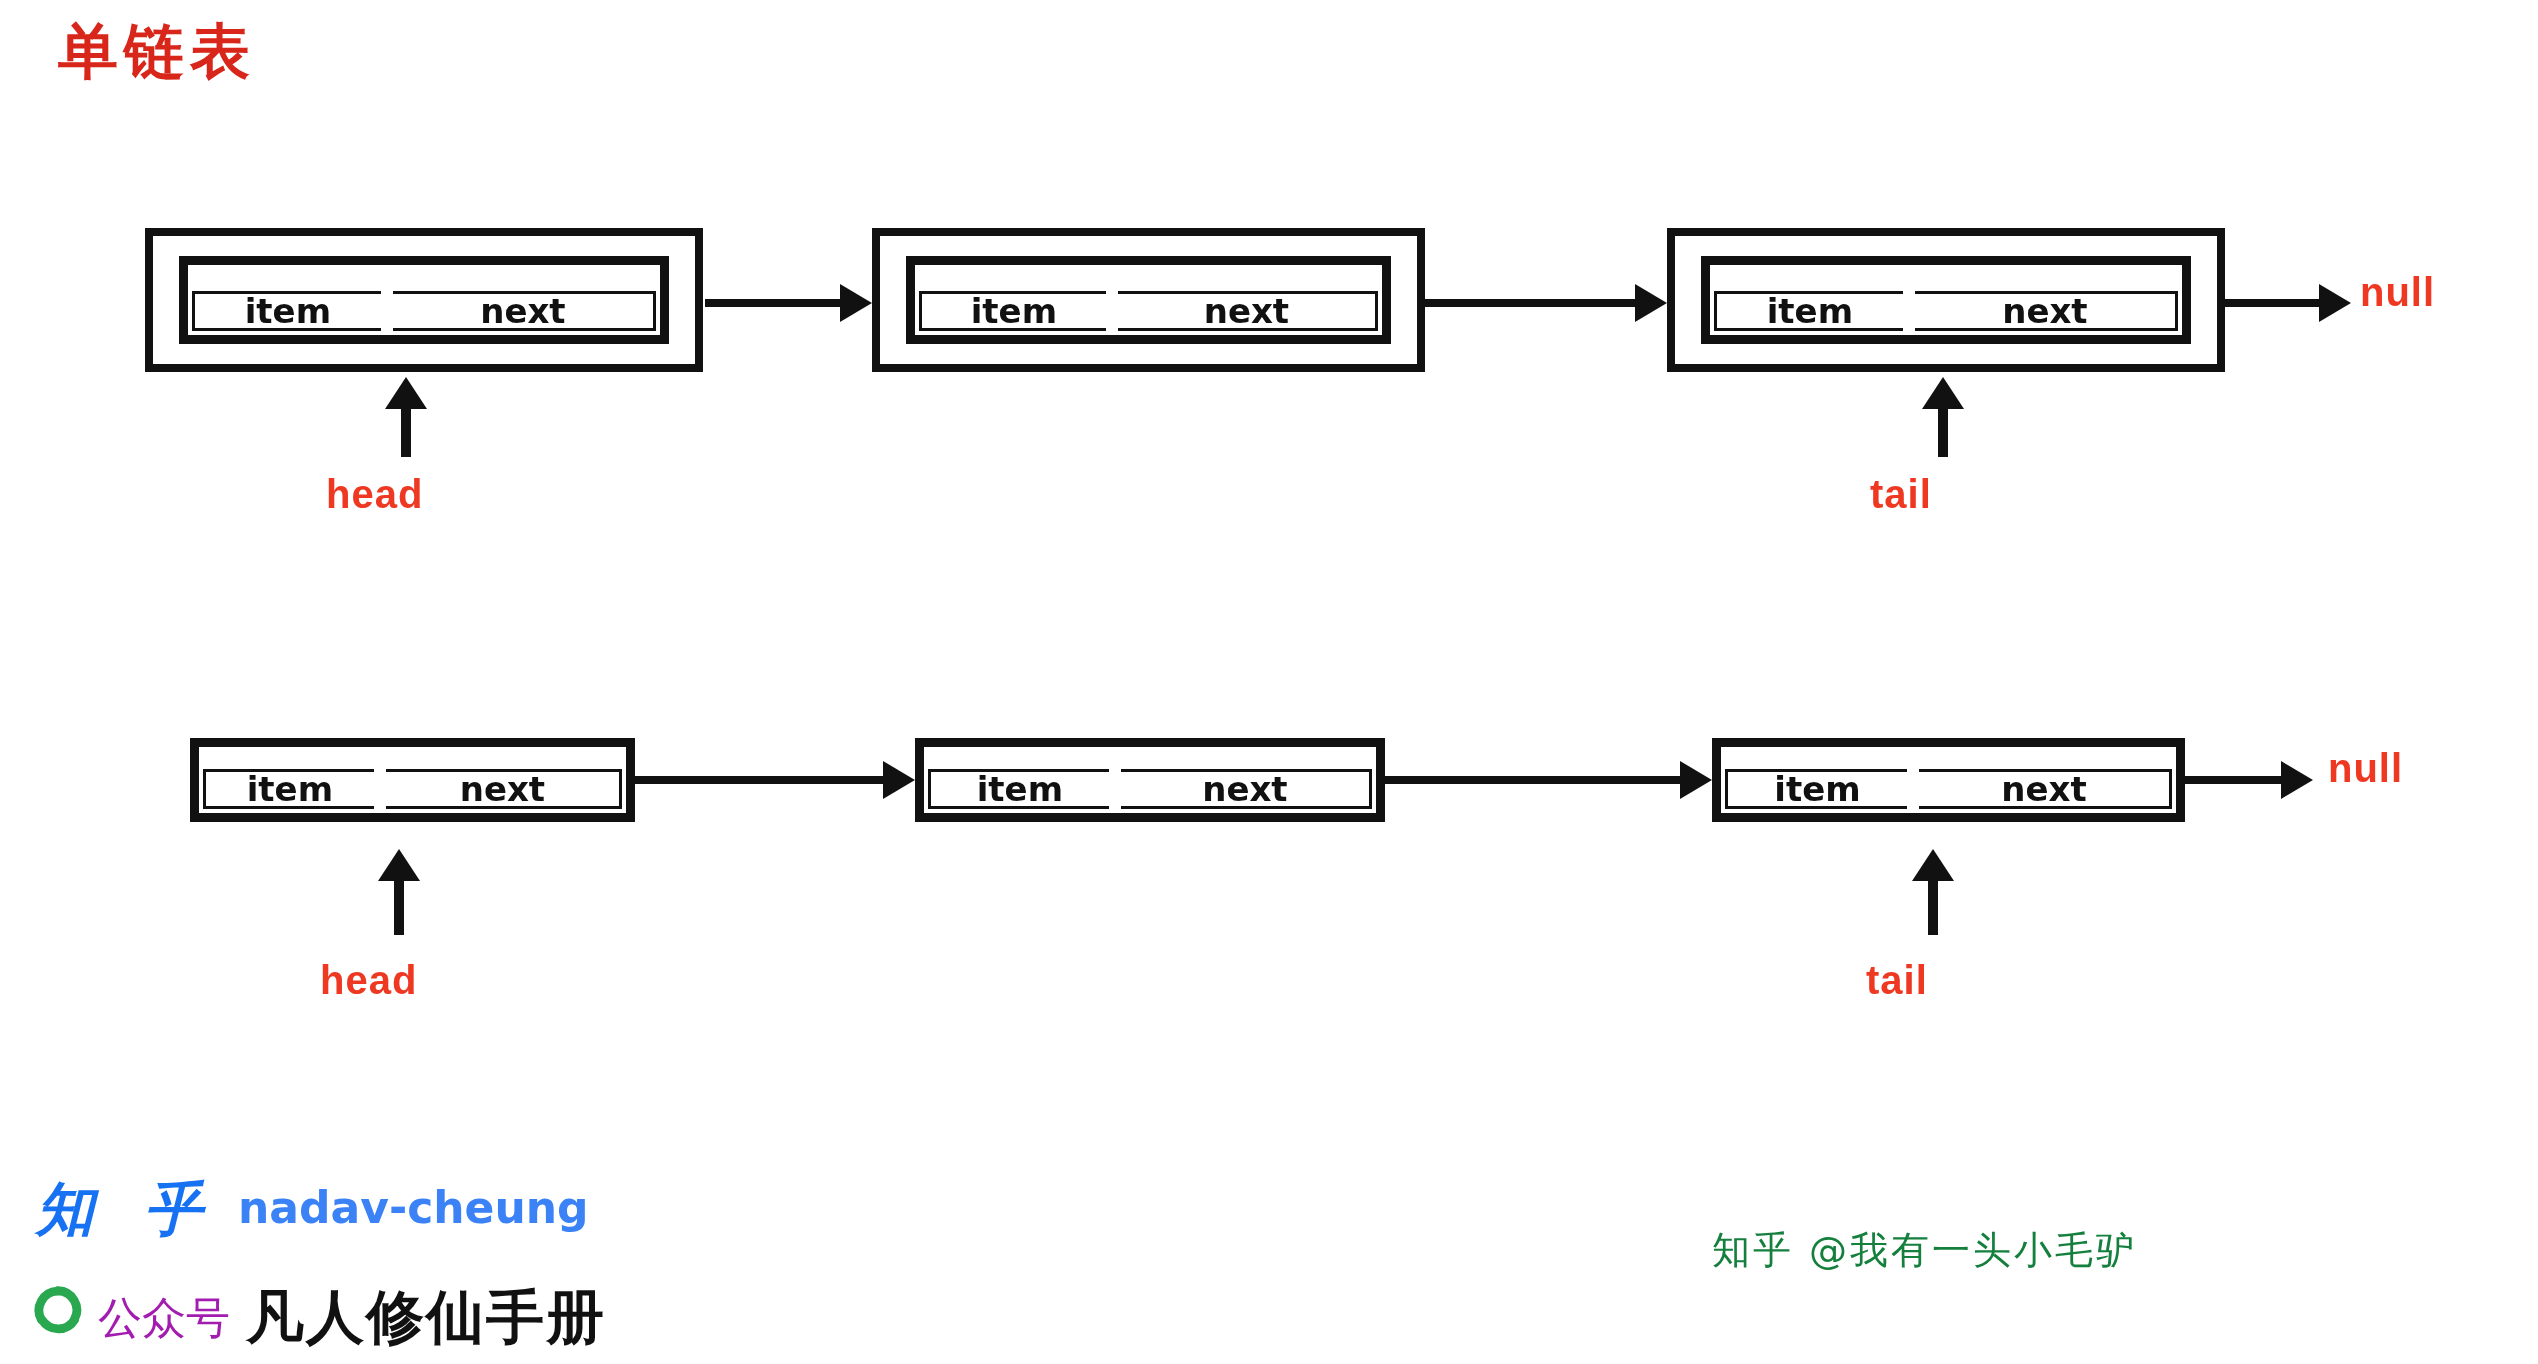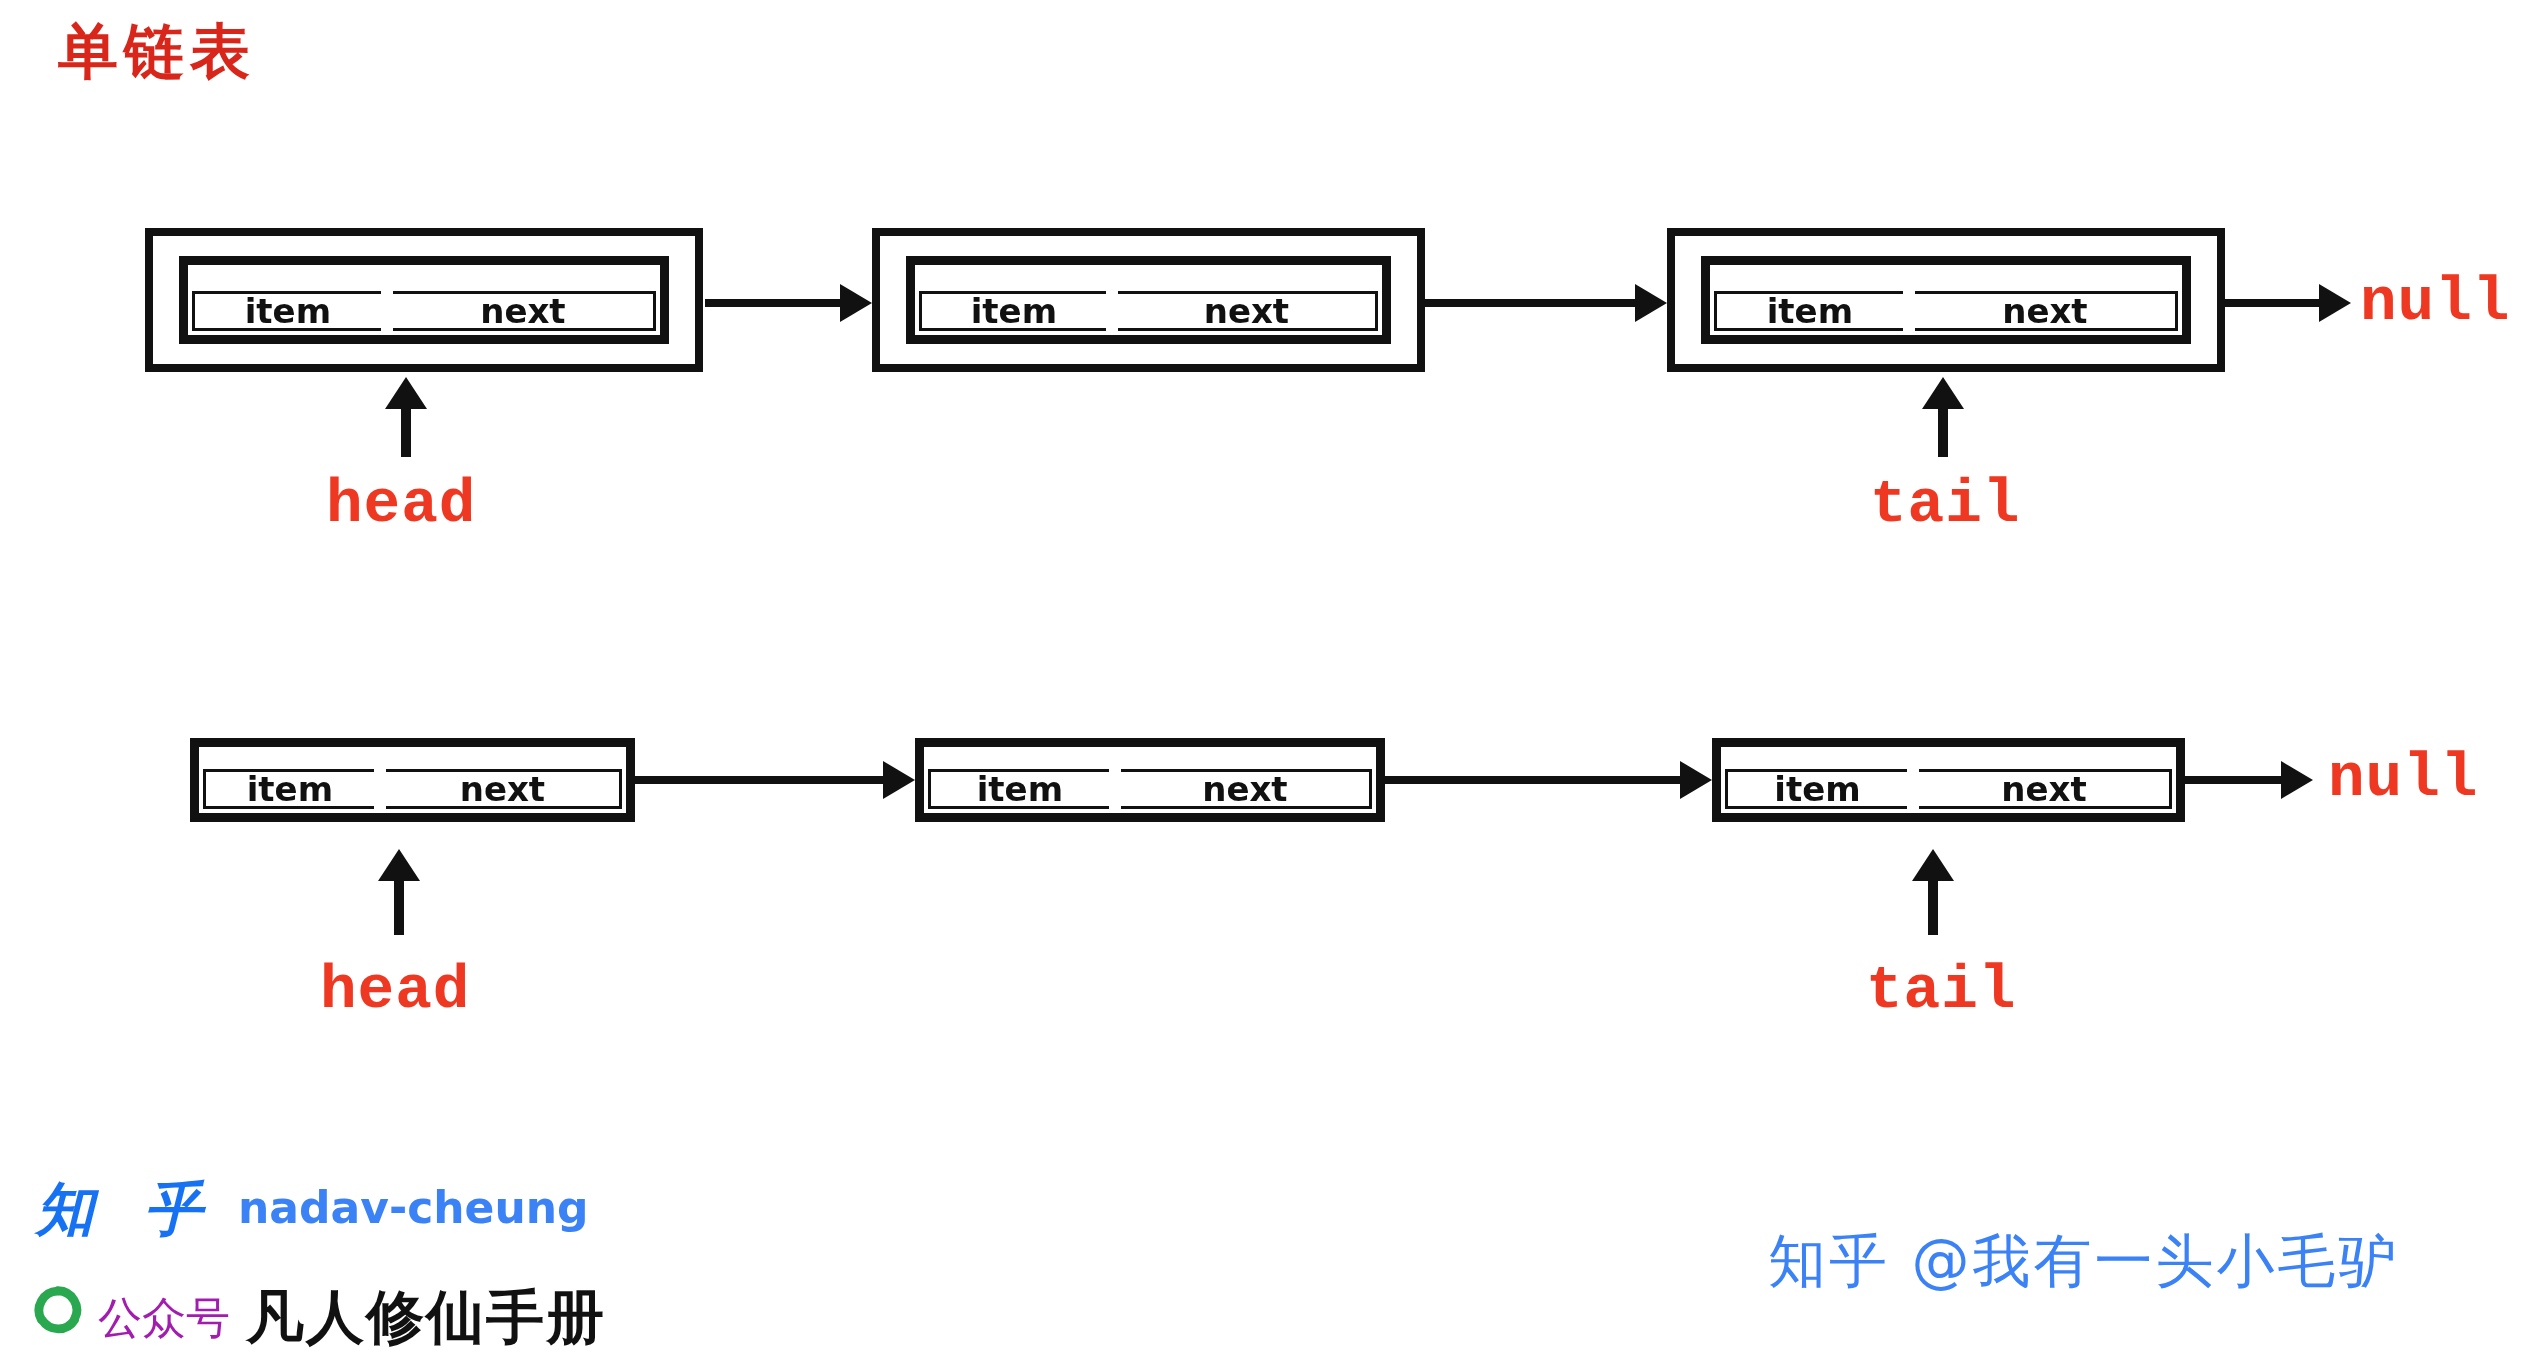--- a/index.html
+++ b/index.html
@@ -49,22 +49,22 @@
   
   .varrow{position:absolute;width:44px;}
   .varrow .tri{
     position:absolute;top:0;left:calc(50% - 21px);width:0;height:0;
     border-bottom:32px solid #111;border-left:21px solid transparent;border-right:21px solid transparent;
   }
   .varrow .stem{position:absolute;top:30px;bottom:0;left:calc(50% - 5px);width:10px;background:#111;}
   
   .ptr-label{
     position:absolute;
-    font-family:Liberation Mono, monospace;
-    font-weight:700;font-size:61px;line-height:1;
+    font-family:Liberation Sans, sans-serif;
+    font-weight:700;font-size:40px;line-height:1;
     color:#ee3822;letter-spacing:1px;
   }
   
   .zhihu-wordmark{
     position:absolute;left:36px;top:1178px;
     font-weight:700;font-size:58px;line-height:1.1;
     letter-spacing:50px;color:#1772f3;
     font-family:"DejaVu Sans",sans-serif;white-space:nowrap;font-style:italic;
   }
   .author-name{
@@ -77,22 +77,22 @@
     position:absolute;left:98px;top:1296px;
     font-family:"DejaVu Serif","Liberation Serif",serif;
     font-size:44px;line-height:1;color:#a21caf;
   }
   .oa-name{
     position:absolute;left:246px;top:1288px;
     font-family:"DejaVu Serif","Liberation Serif",serif;
     font-weight:600;font-size:58px;line-height:1;color:#111;letter-spacing:2px;
   }
   .watermark{
-    position:absolute;left:1768px;top:1230px;
-    font-size:58px;line-height:1.1;color:#3b82f6;
+    position:absolute;left:1712px;top:1230px;
+    font-size:38px;line-height:1.1;color:#15803d;
     font-family:"DejaVu Sans",sans-serif;letter-spacing:3px;white-space:nowrap;
   }
 </style>
 </head>
 <body>
 
 <div id="stage">
 
   <div class="page-title">单链表</div>
 

